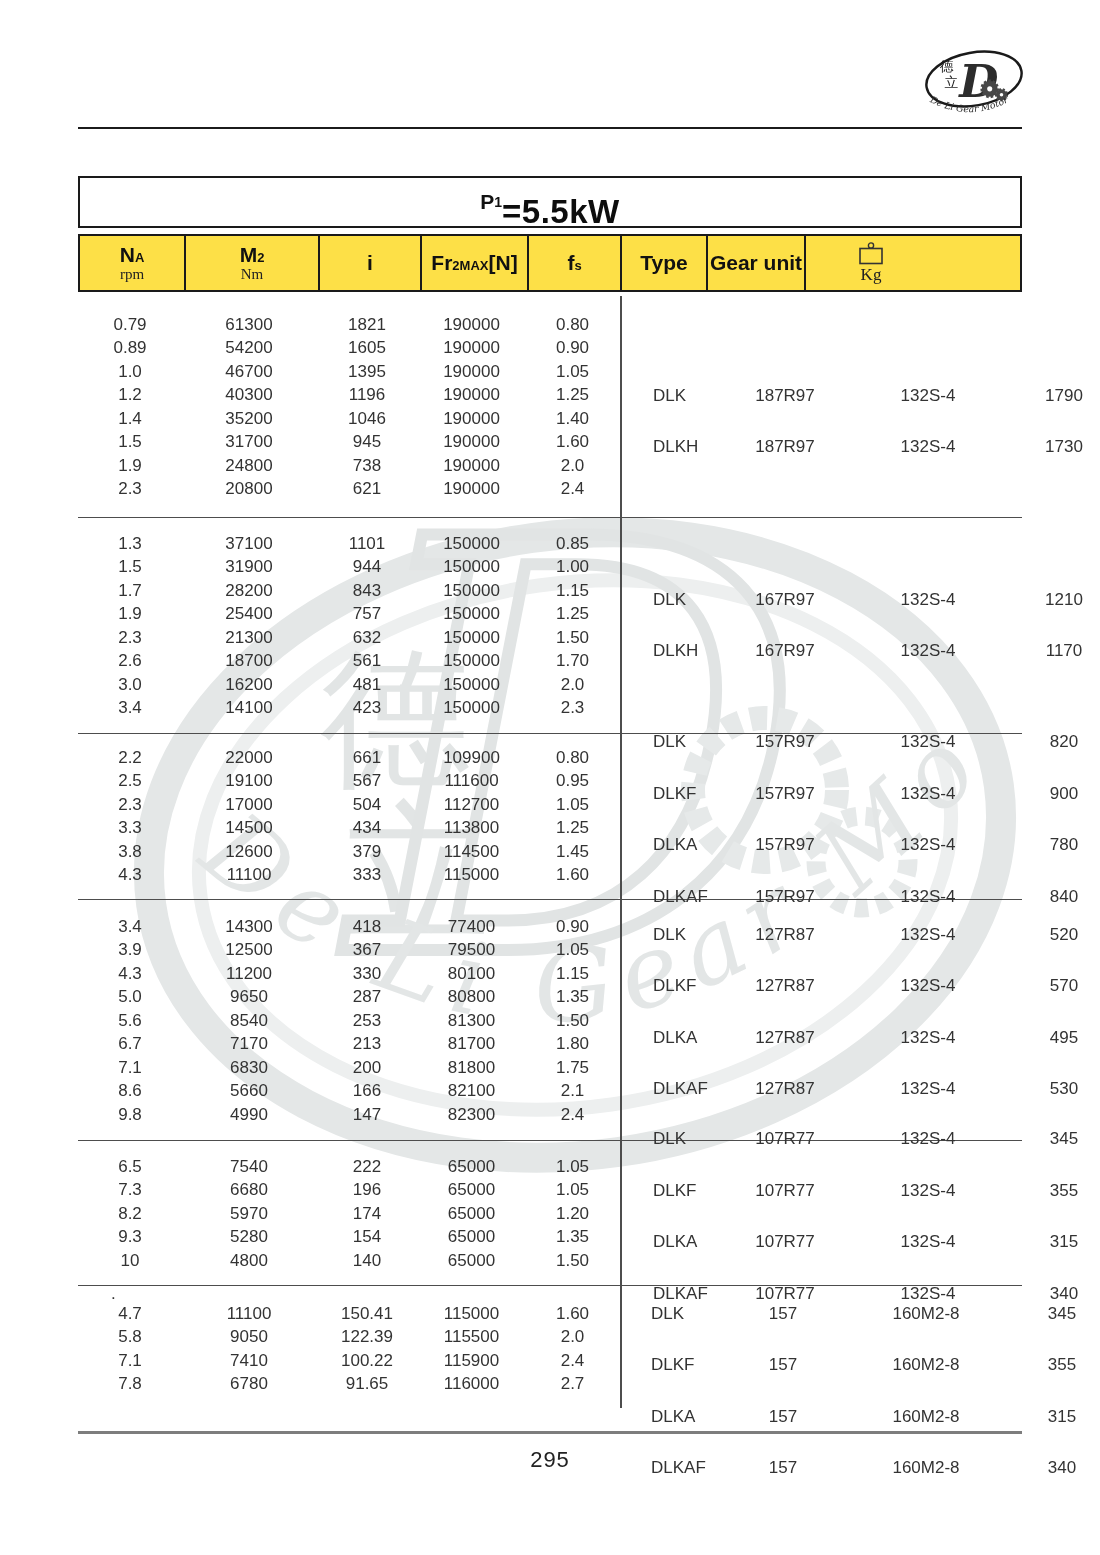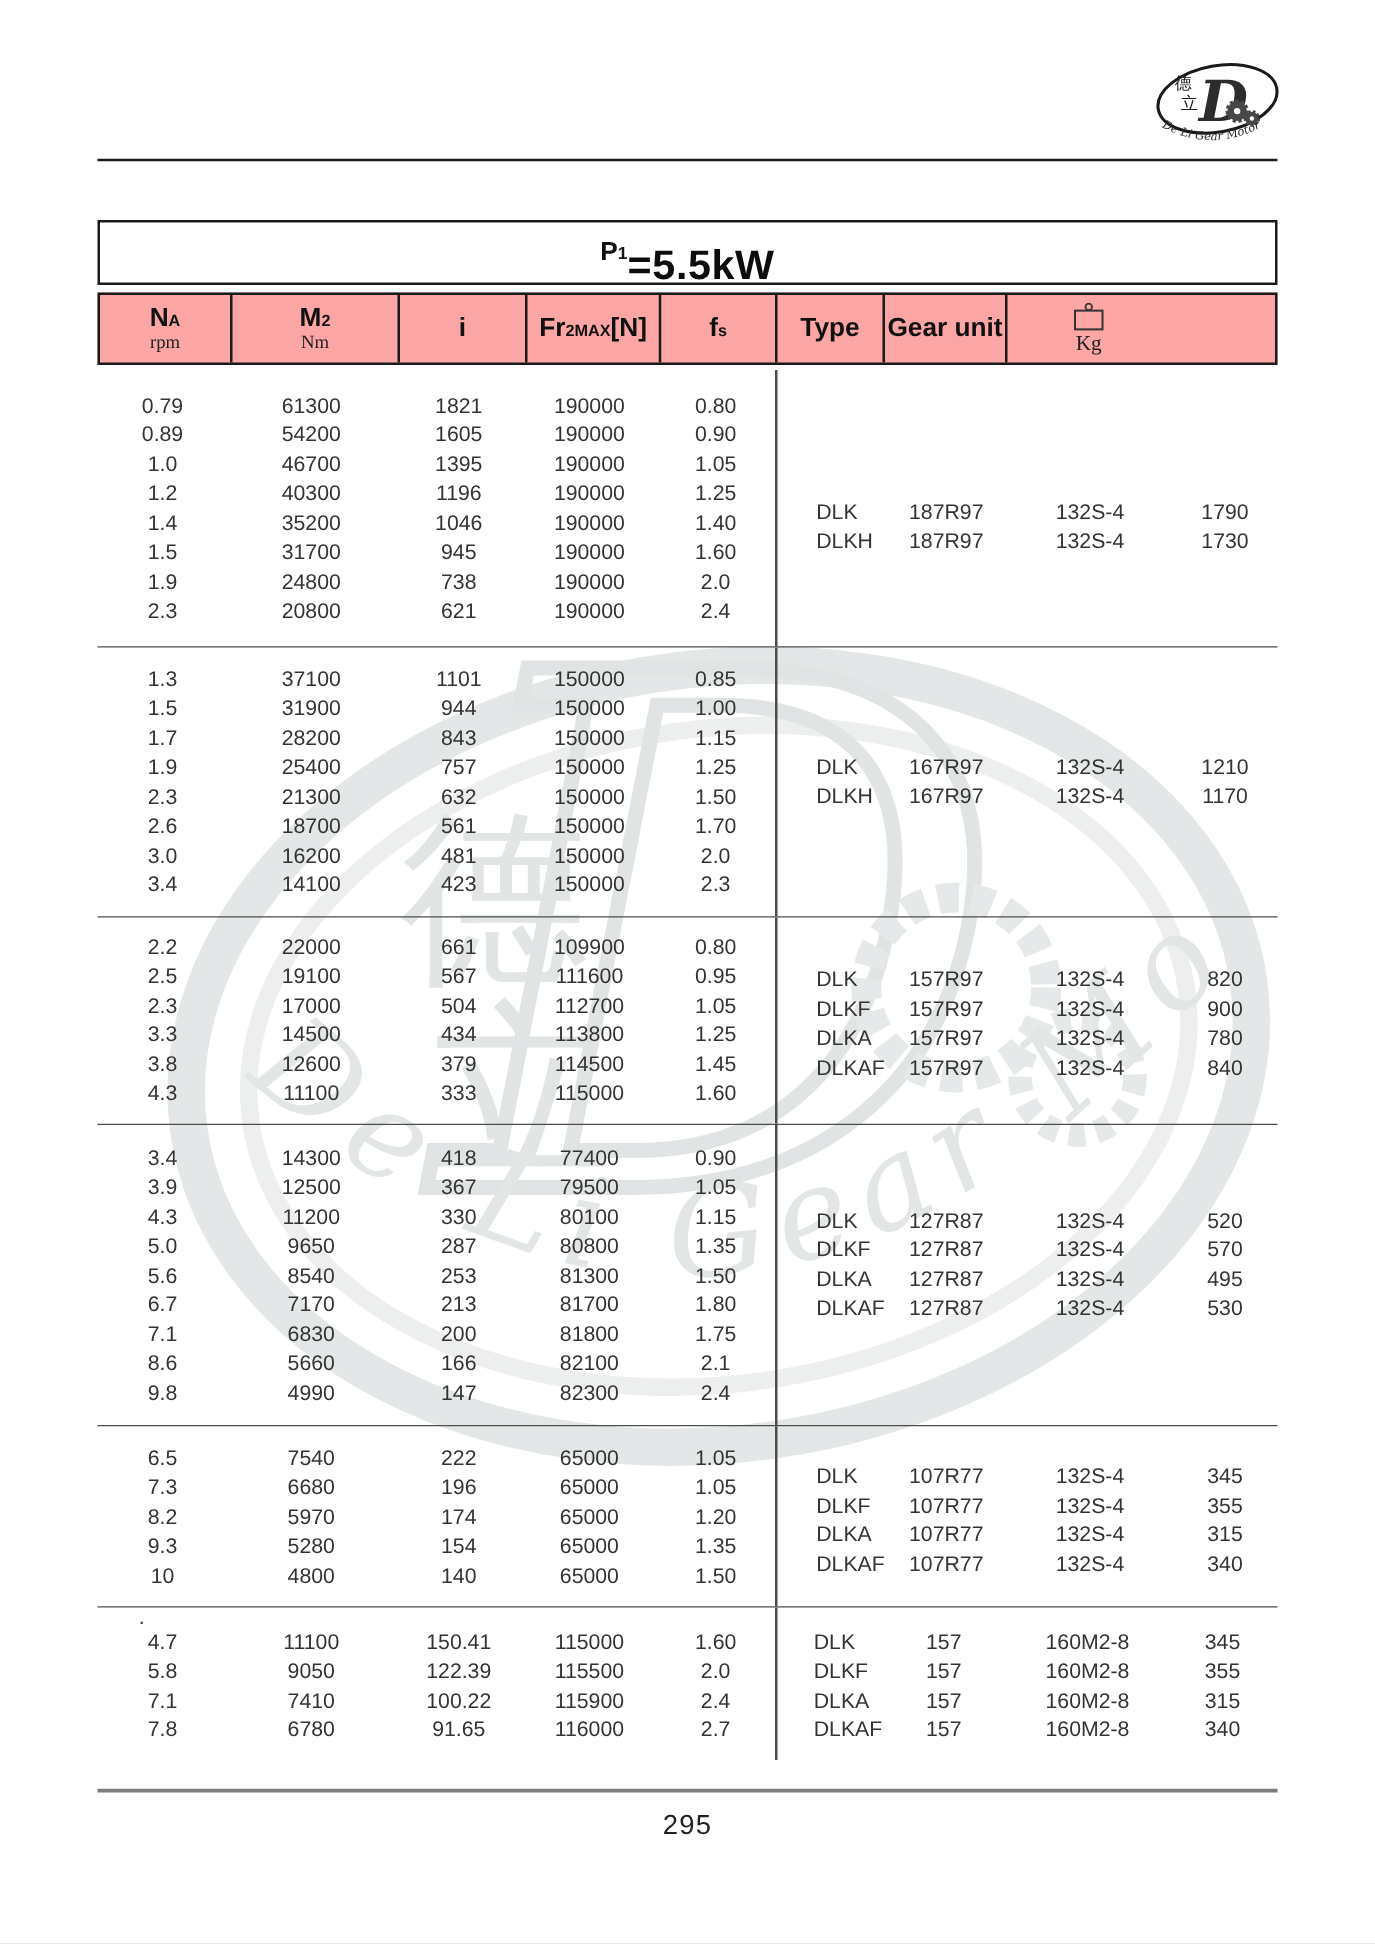--- a/index.html
+++ b/index.html
@@ -16,35 +16,35 @@
   .top-rule{margin:0 78px;border-top:2.5px solid #1b1b1b;}
   .content{margin:0 78px;position:relative;}
   
   .title-box{margin-top:47px;height:52px;box-sizing:border-box;border:2px solid #1a1a1a;
              display:flex;align-items:center;justify-content:center;margin-bottom:6px;background:#fff;}
   .title-p{font-size:21px;font-weight:bold;color:#111;}
   .title-sub{font-size:14px;font-weight:bold;color:#111;vertical-align:-2px;}
   .title-rest{font-size:33px;font-weight:bold;color:#0d0d0d;letter-spacing:.5px;margin-top:20px;}
   
   .thead{height:58px;box-sizing:border-box;border:2px solid #1a1a1a;display:grid;
-         grid-template-columns:104px 134px 102px 107px 93px 86px 98px 132px auto;background:#fca5a5;margin-bottom:4px;}
+         grid-template-columns:104px 134px 102px 107px 93px 86px 98px 132px auto;background:#fde047;margin-bottom:4px;}
   .hcell{display:flex;flex-direction:column;align-items:center;justify-content:center;line-height:1.05;}
   .hcell + .hcell{border-left:2px solid #1a1a1a;}
   .h-sym{font-size:21px;font-weight:bold;color:#111;}
   .h-sub{font-size:13px;font-weight:bold;color:#111;}
   .h-unit{font-size:15px;color:#222;margin-top:1px;font-family:Liberation Serif, serif;}
   .kg-cell .h-unit{margin-top:0;font-size:17px;}
   
   .data-area{position:relative;}
   .block{display:flex;box-sizing:border-box;border-bottom:1.5px solid #4d4d4d;}
   .block:last-child{border-bottom:none;}
   .bl{display:grid;grid-template-columns:104px 134px 102px 107px 95px;grid-auto-rows:23.5px;
       align-content:start;width:542px;box-sizing:border-box;}
   .br{width:402px;box-sizing:border-box;border-left:2px solid #4d4d4d;display:flex;align-items:center;}
-  .sgrid{display:grid;grid-template-columns:86px 98px 132px 84px;grid-auto-rows:23.5px;width:100%;}
+  .sgrid{display:grid;grid-template-columns:86px 98px 132px 84px;grid-auto-rows:23.5px;width:100%;gap:28px;}
   .dcell,.scell{display:flex;align-items:center;justify-content:center;font-size:17px;color:#333;}
   .scell.type{justify-content:flex-start;padding-left:31px;}
   .b0{height:222px;} .b1{height:216px;justify-content:flex-end;} .b2{height:166px;} .b3{height:241px;} .b4{height:145px;} .b5{height:145px;}
   .b0 .bl{padding-top:17px;} .b1 .bl{padding-top:14px;} .b2 .bl{padding-top:12px;}
   .b3 .bl{padding-top:15px;} .b4 .bl{padding-top:14px;} .b5 .bl{padding-top:16px;}
   .b0 .sgrid{margin-top:30px;} .b2 .sgrid{margin-top:6px;} .b3 .sgrid{margin-bottom:16px;} .b4 .sgrid{margin-top:7px;}
   .b5 .br{border-left:none;align-items:flex-start;
           background:linear-gradient(#4d4d4d,#4d4d4d) left top/2px 122px no-repeat;}
   .b5 .sgrid{margin-top:16px;}
   .stray-dot{position:absolute;left:33px;top:988px;font-size:17px;color:#333;}

